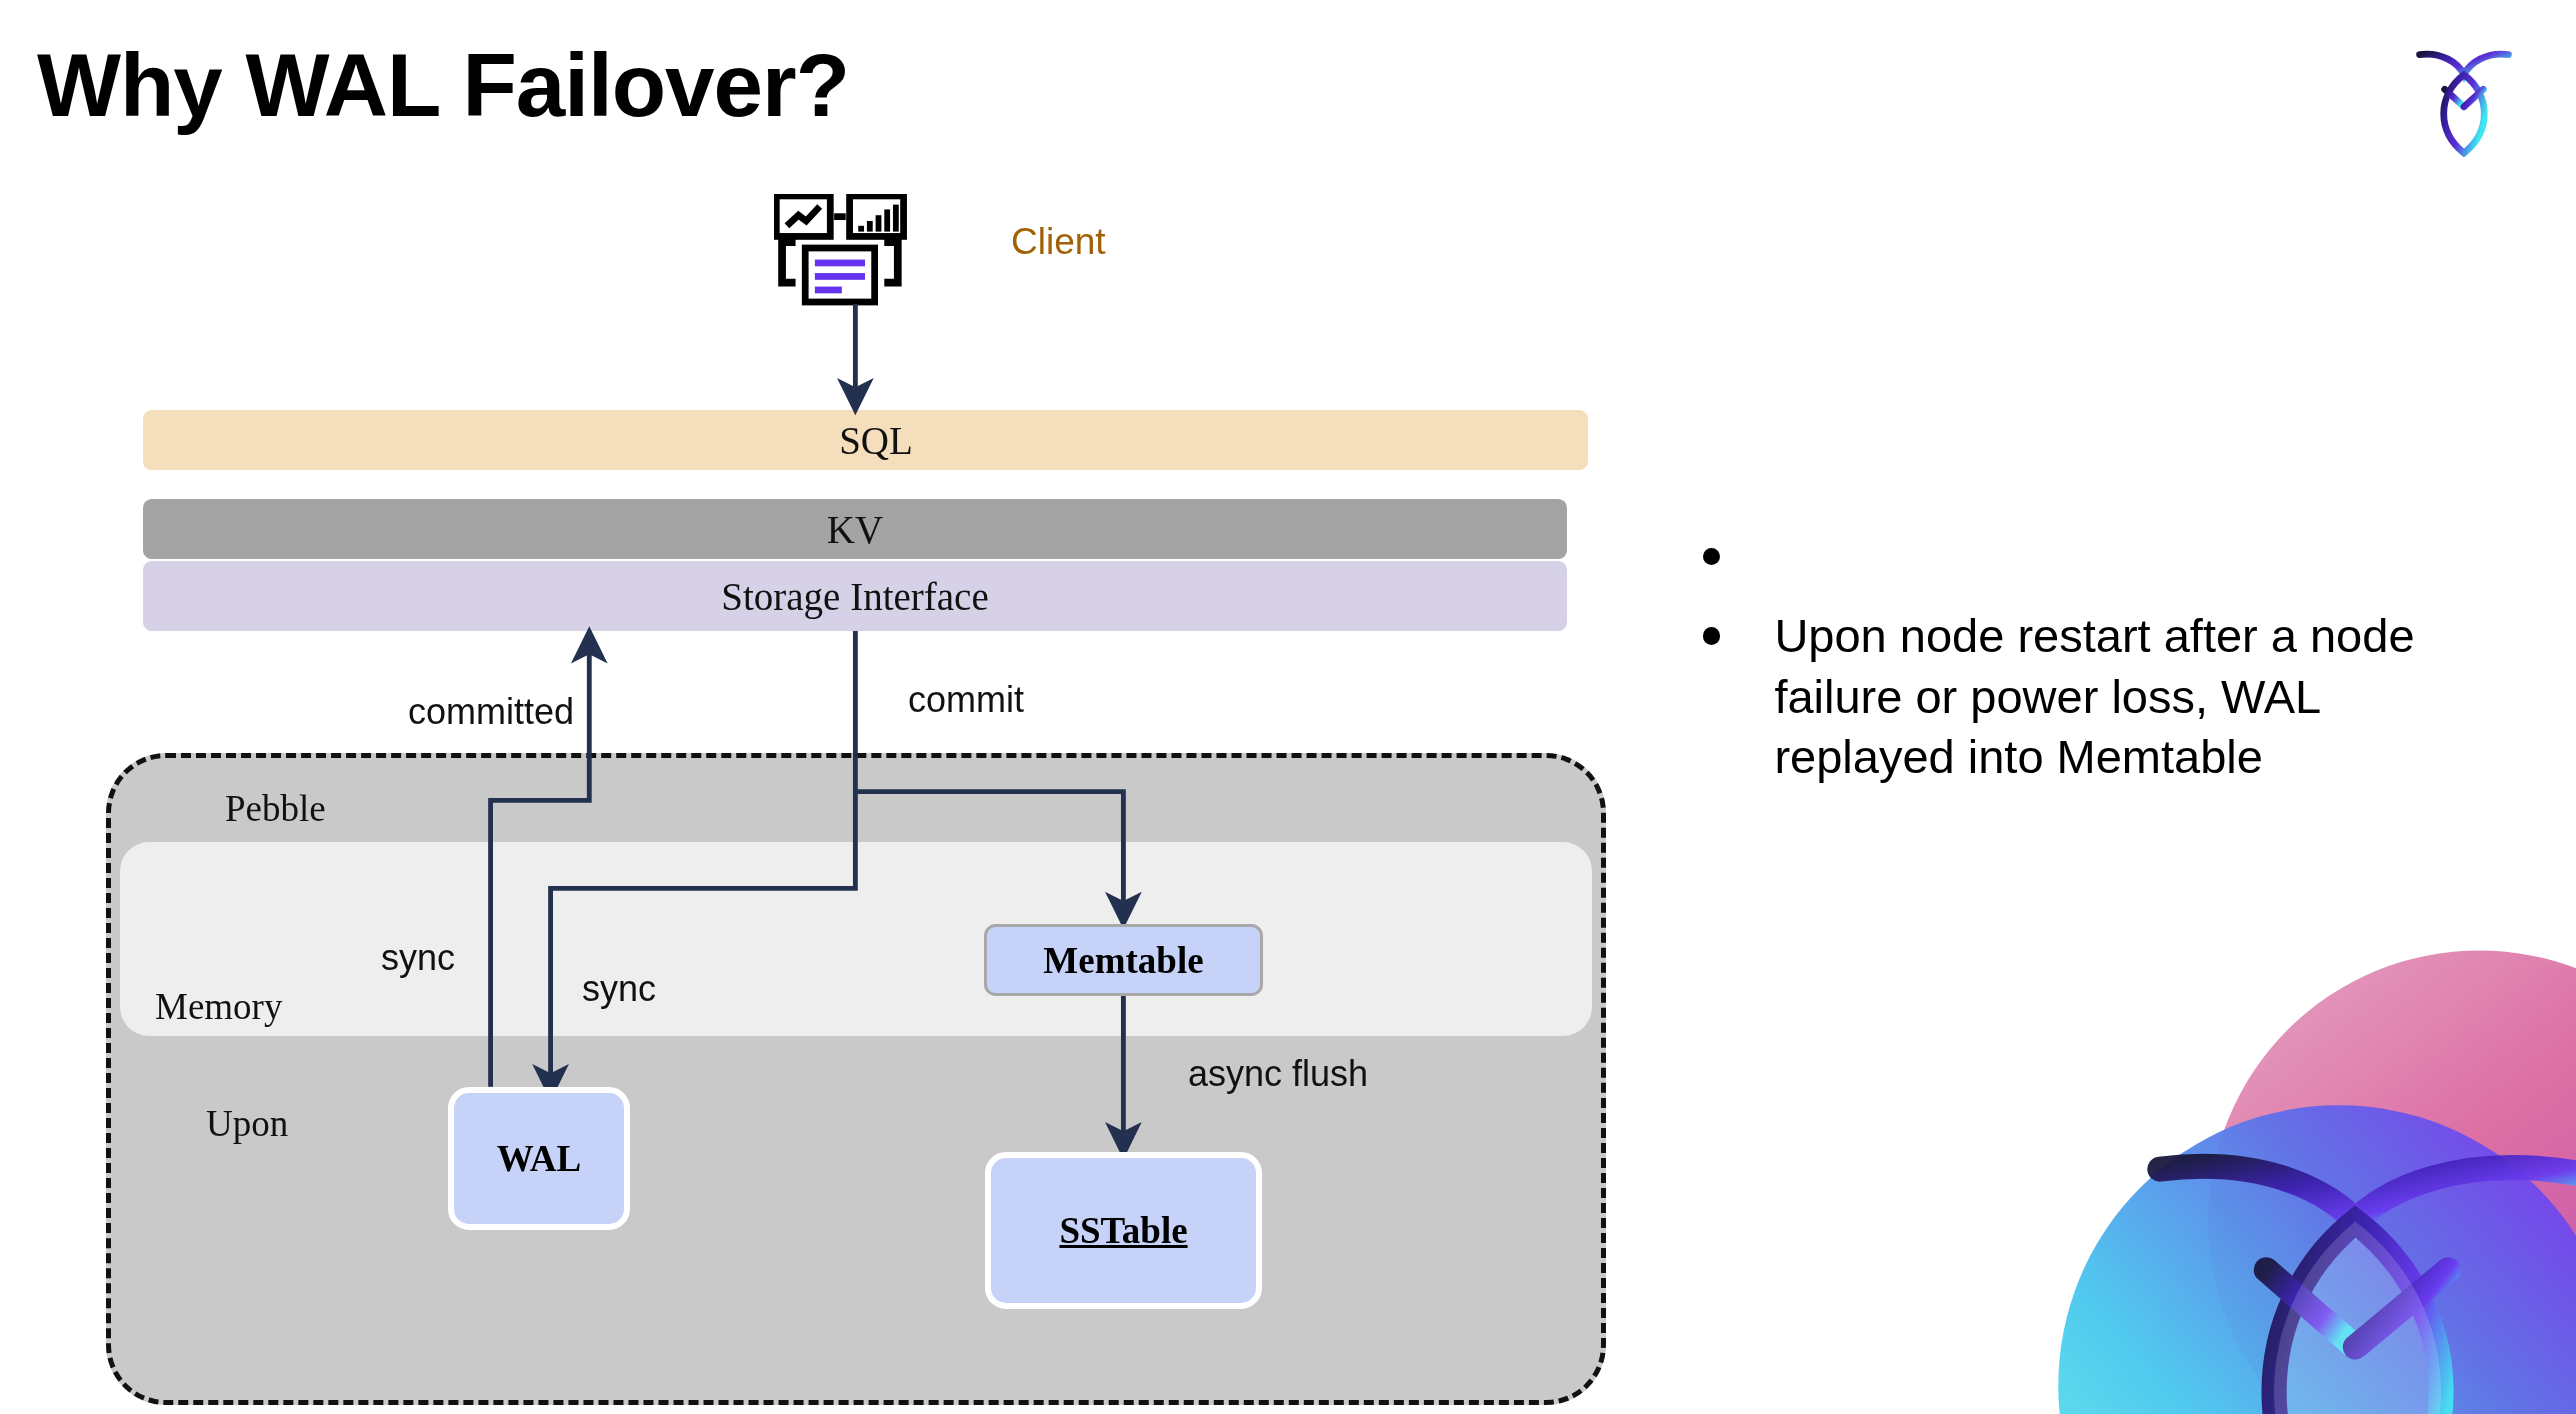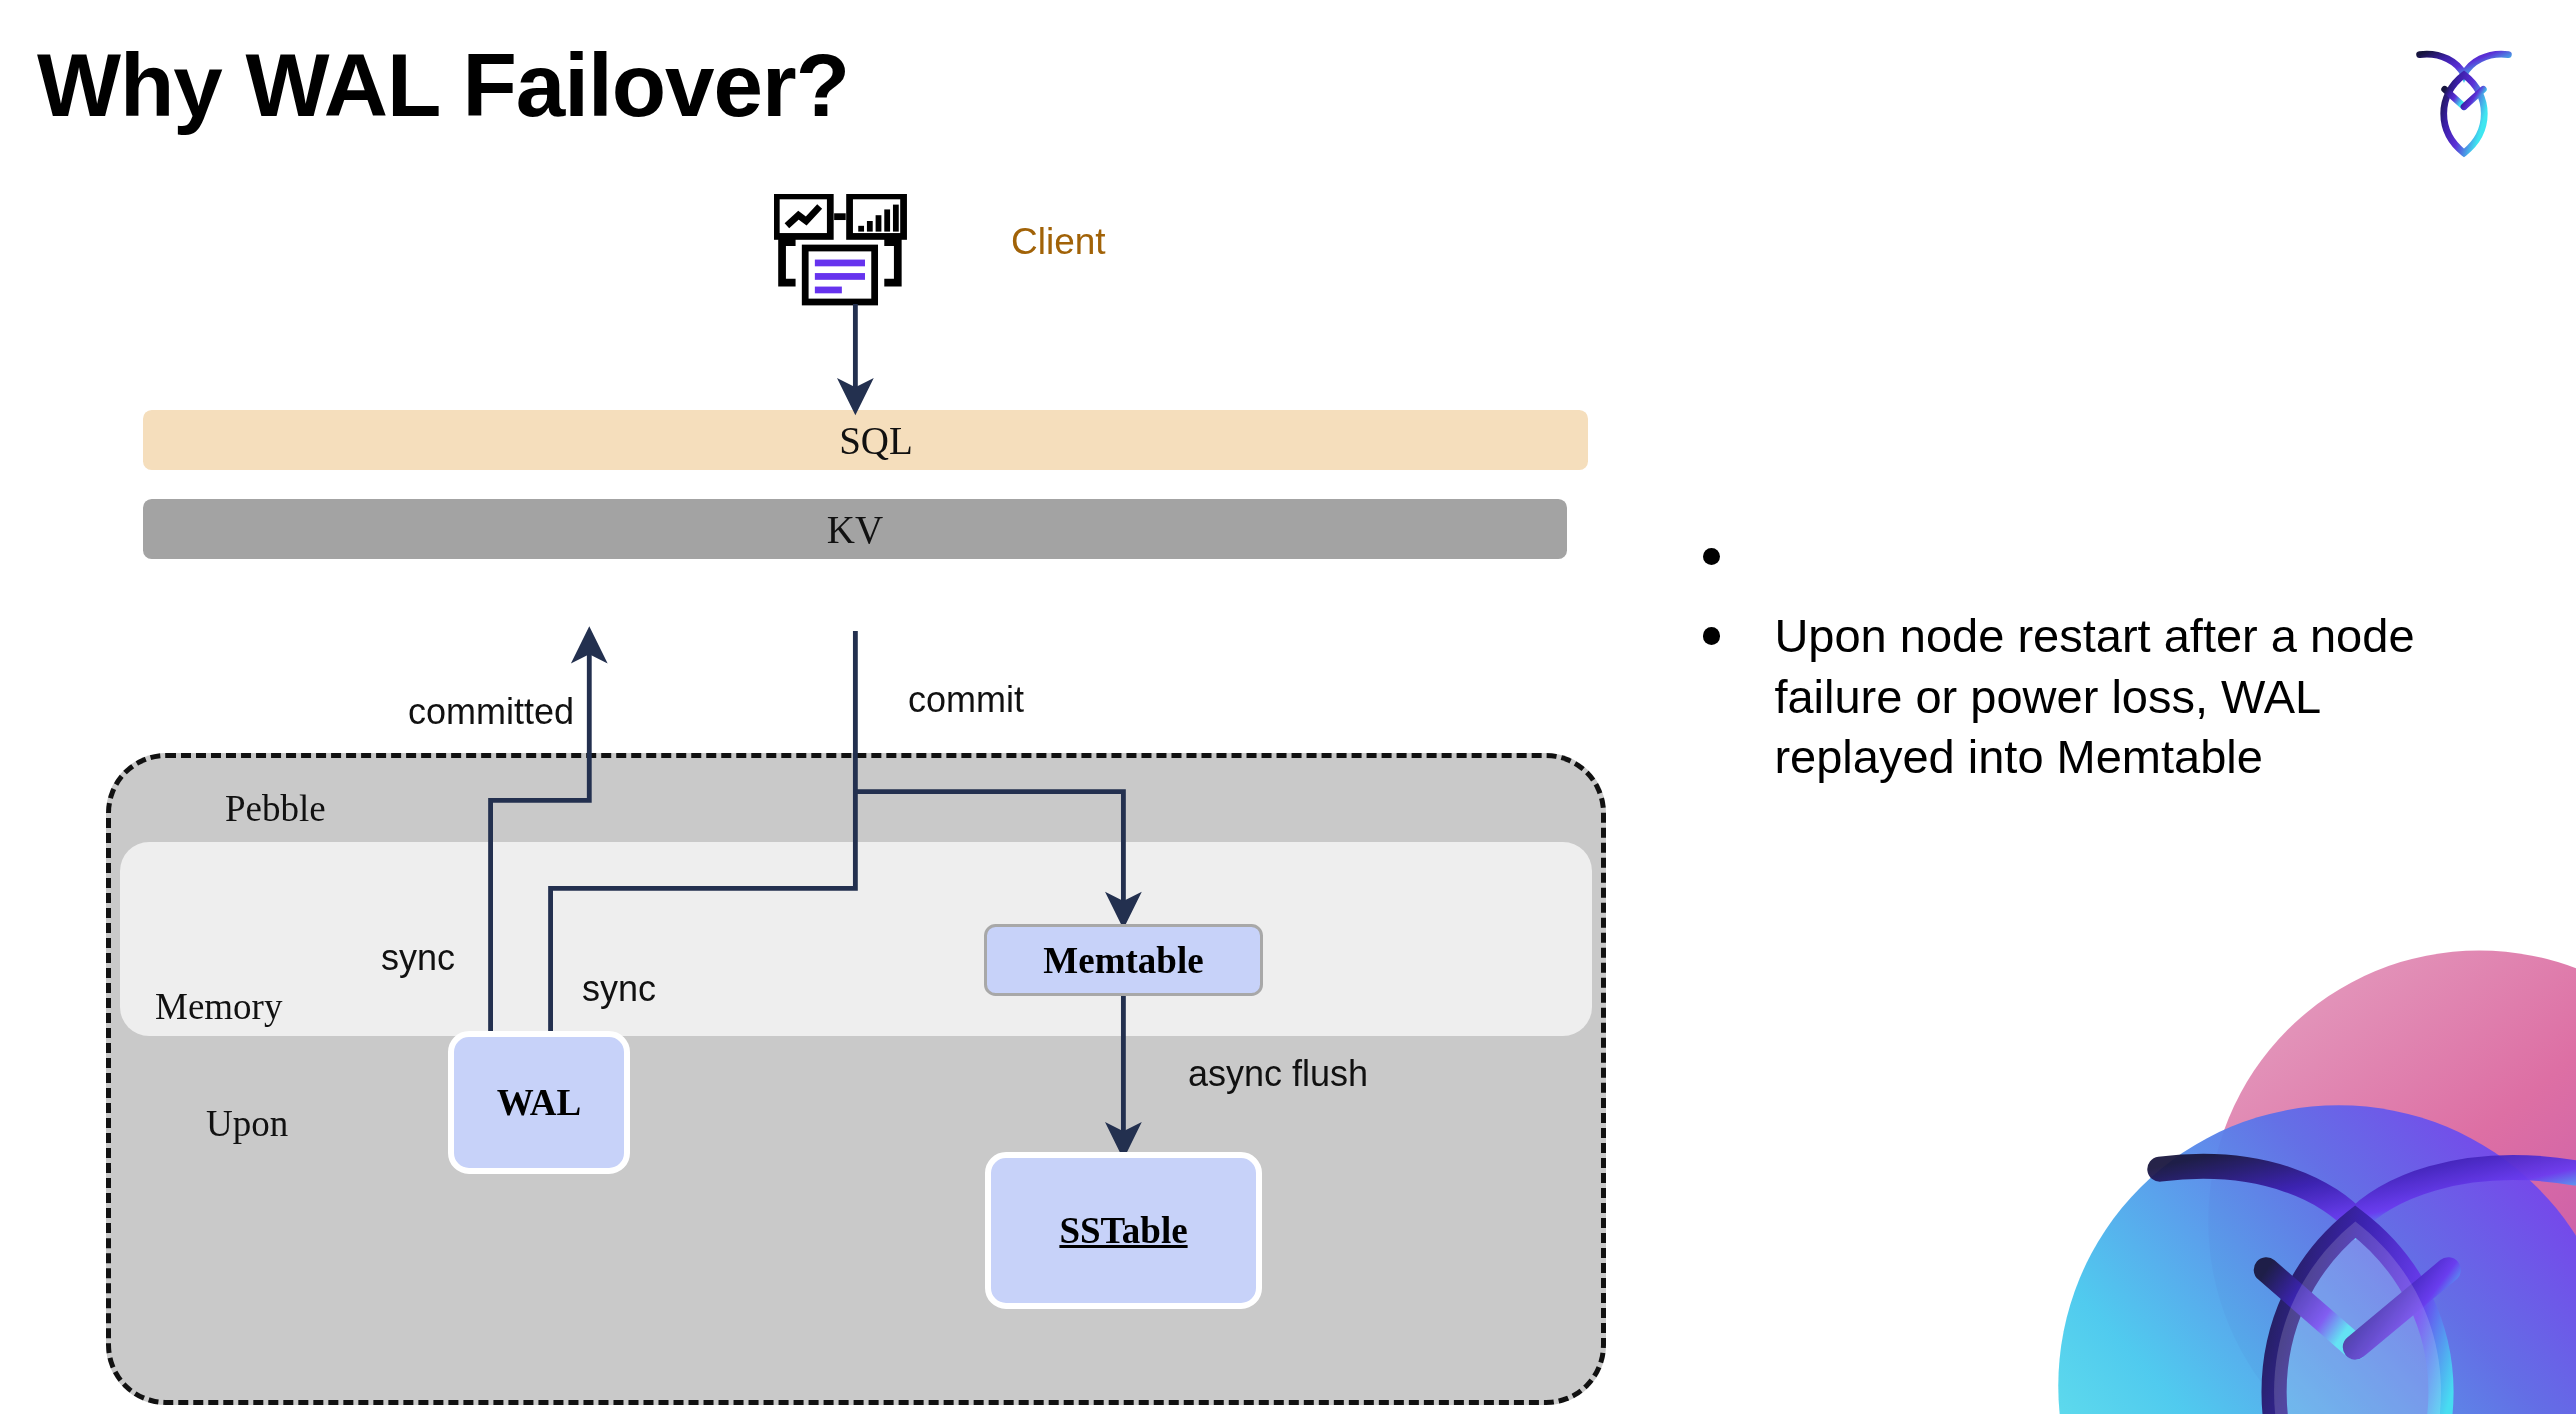--- a/index.html
+++ b/index.html
@@ -147,21 +147,21 @@
     left: 984px;
     top: 924px;
     width: 279px;
     height: 72px;
     border: 3.9px solid #a8a8a8;
     border-radius: 11.6px;
     font-size: 37px;
   }
   #node-wal {
     left: 448px;
-    top: 1031px;
+    top: 1087px;
     width: 182px;
     height: 143px;
     border: 6.8px solid #ffffff;
     border-radius: 21px;
     font-size: 37px;
   }
   #node-sstable {
     left: 985px;
     top: 1152px;
     width: 277px;
@@ -287,20 +287,23 @@
       <rect x="42" y="96" width="28" height="7" fill="#6633ee"></rect>
     </svg>
   </div>
   <div id="client-label">Client</div>
 
   <div id="bar-sql" class="layer-bar" style="background:#f5debc;">
     <span>SQL</span>
   </div>
   <div id="bar-kv" class="layer-bar" style="background:#a3a3a3;">
     <span>KV</span>
+  </div>
+  <div id="bar-si" class="layer-bar" style="background:#d6d1e6;">
+    <span>Storage Interface</span>
   </div>
 
   <div id="pebble-box"></div>
   <div id="pebble-label">Pebble</div>
 
   <div id="memory-box"></div>
   <div id="memory-label">Memory</div>
   <div id="disk-label">Upon</div>
 
   <svg id="edges-svg" aria-hidden="true" viewBox="0 0 1760 1462" width="1703" height="1415">

